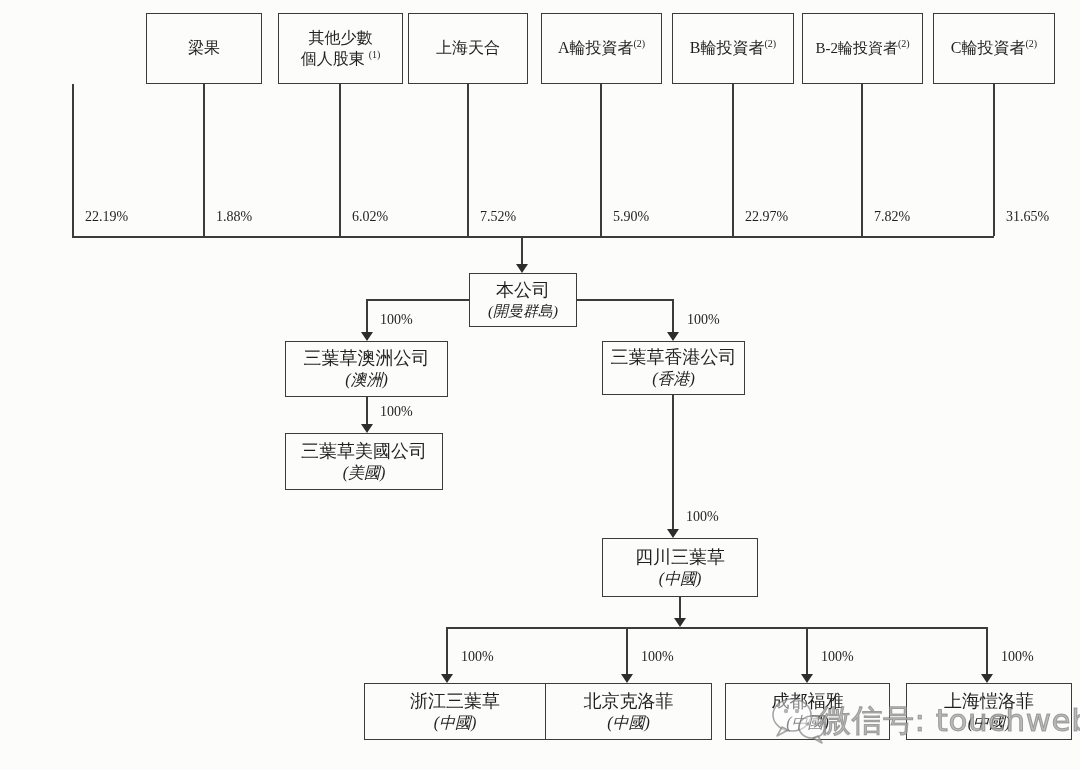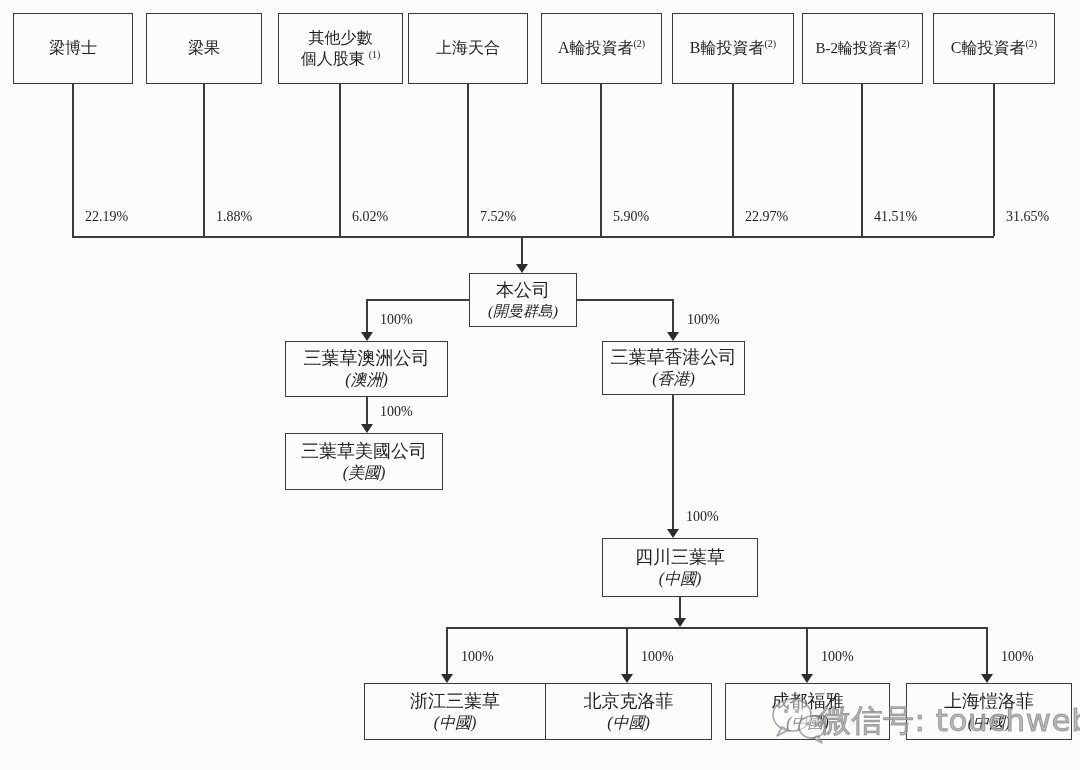--- a/index.html
+++ b/index.html
@@ -41,24 +41,20 @@
     color:rgba(145,145,145,0.62);
     -webkit-text-stroke:1px rgba(105,105,105,0.55);
     text-shadow:0 0 1px rgba(255,255,255,0.65);
   }
 </style>
 </head>
 <body>
 
 <div class="stage">
 
-  <div class="node top-node" style="left:13px;top:13px;width:120px;height:71px">
-    <div class="nl"><span>梁博士</span></div>
-    <div class="nl"></div>
-  </div>
   <div class="node top-node" style="left:146px;top:13px;width:116px;height:71px">
     <div class="nl"><span>梁果</span></div>
     <div class="nl"></div>
   </div>
   <div class="node top-node" style="left:278px;top:13px;width:125px;height:71px">
     <div class="nl"><span>其他少數</span></div>
     <div class="nl"><span>個人股東</span> <sup>(1)</sup></div>
   </div>
   <div class="node top-node" style="left:408px;top:13px;width:120px;height:71px">
     <div class="nl"><span>上海天合</span></div>
@@ -89,21 +85,21 @@
   <div class="vline" style="left:732px;top:84px;height:152px"></div>
   <div class="vline" style="left:861px;top:84px;height:152px"></div>
   <div class="vline" style="left:993px;top:84px;height:152px"></div>
 
   <span class="pct" style="left:85px;top:209px">22.19%</span>
   <span class="pct" style="left:216px;top:209px">1.88%</span>
   <span class="pct" style="left:352px;top:209px">6.02%</span>
   <span class="pct" style="left:480px;top:209px">7.52%</span>
   <span class="pct" style="left:613px;top:209px">5.90%</span>
   <span class="pct" style="left:745px;top:209px">22.97%</span>
-  <span class="pct" style="left:874px;top:209px">41.51%</span>
+  <span class="pct" style="left:874px;top:209px">7.82%</span>
   <span class="pct" style="left:1006px;top:209px;font-size:14px">31.65%</span>
 
   <div class="hline" style="left:72px;top:236px;width:922px"></div>
   <div class="vline" style="left:521px;top:236px;height:28px"></div>
   <div class="arrow" style="left:516px;top:264px"></div>
 
   <div class="node mid-node" style="left:469px;top:273px;width:108px;height:54px">
     <div class="nl"><span>本公司</span></div>
     <div class="loc" style="font-size:15px">(開曼群島)</div>
   </div>

